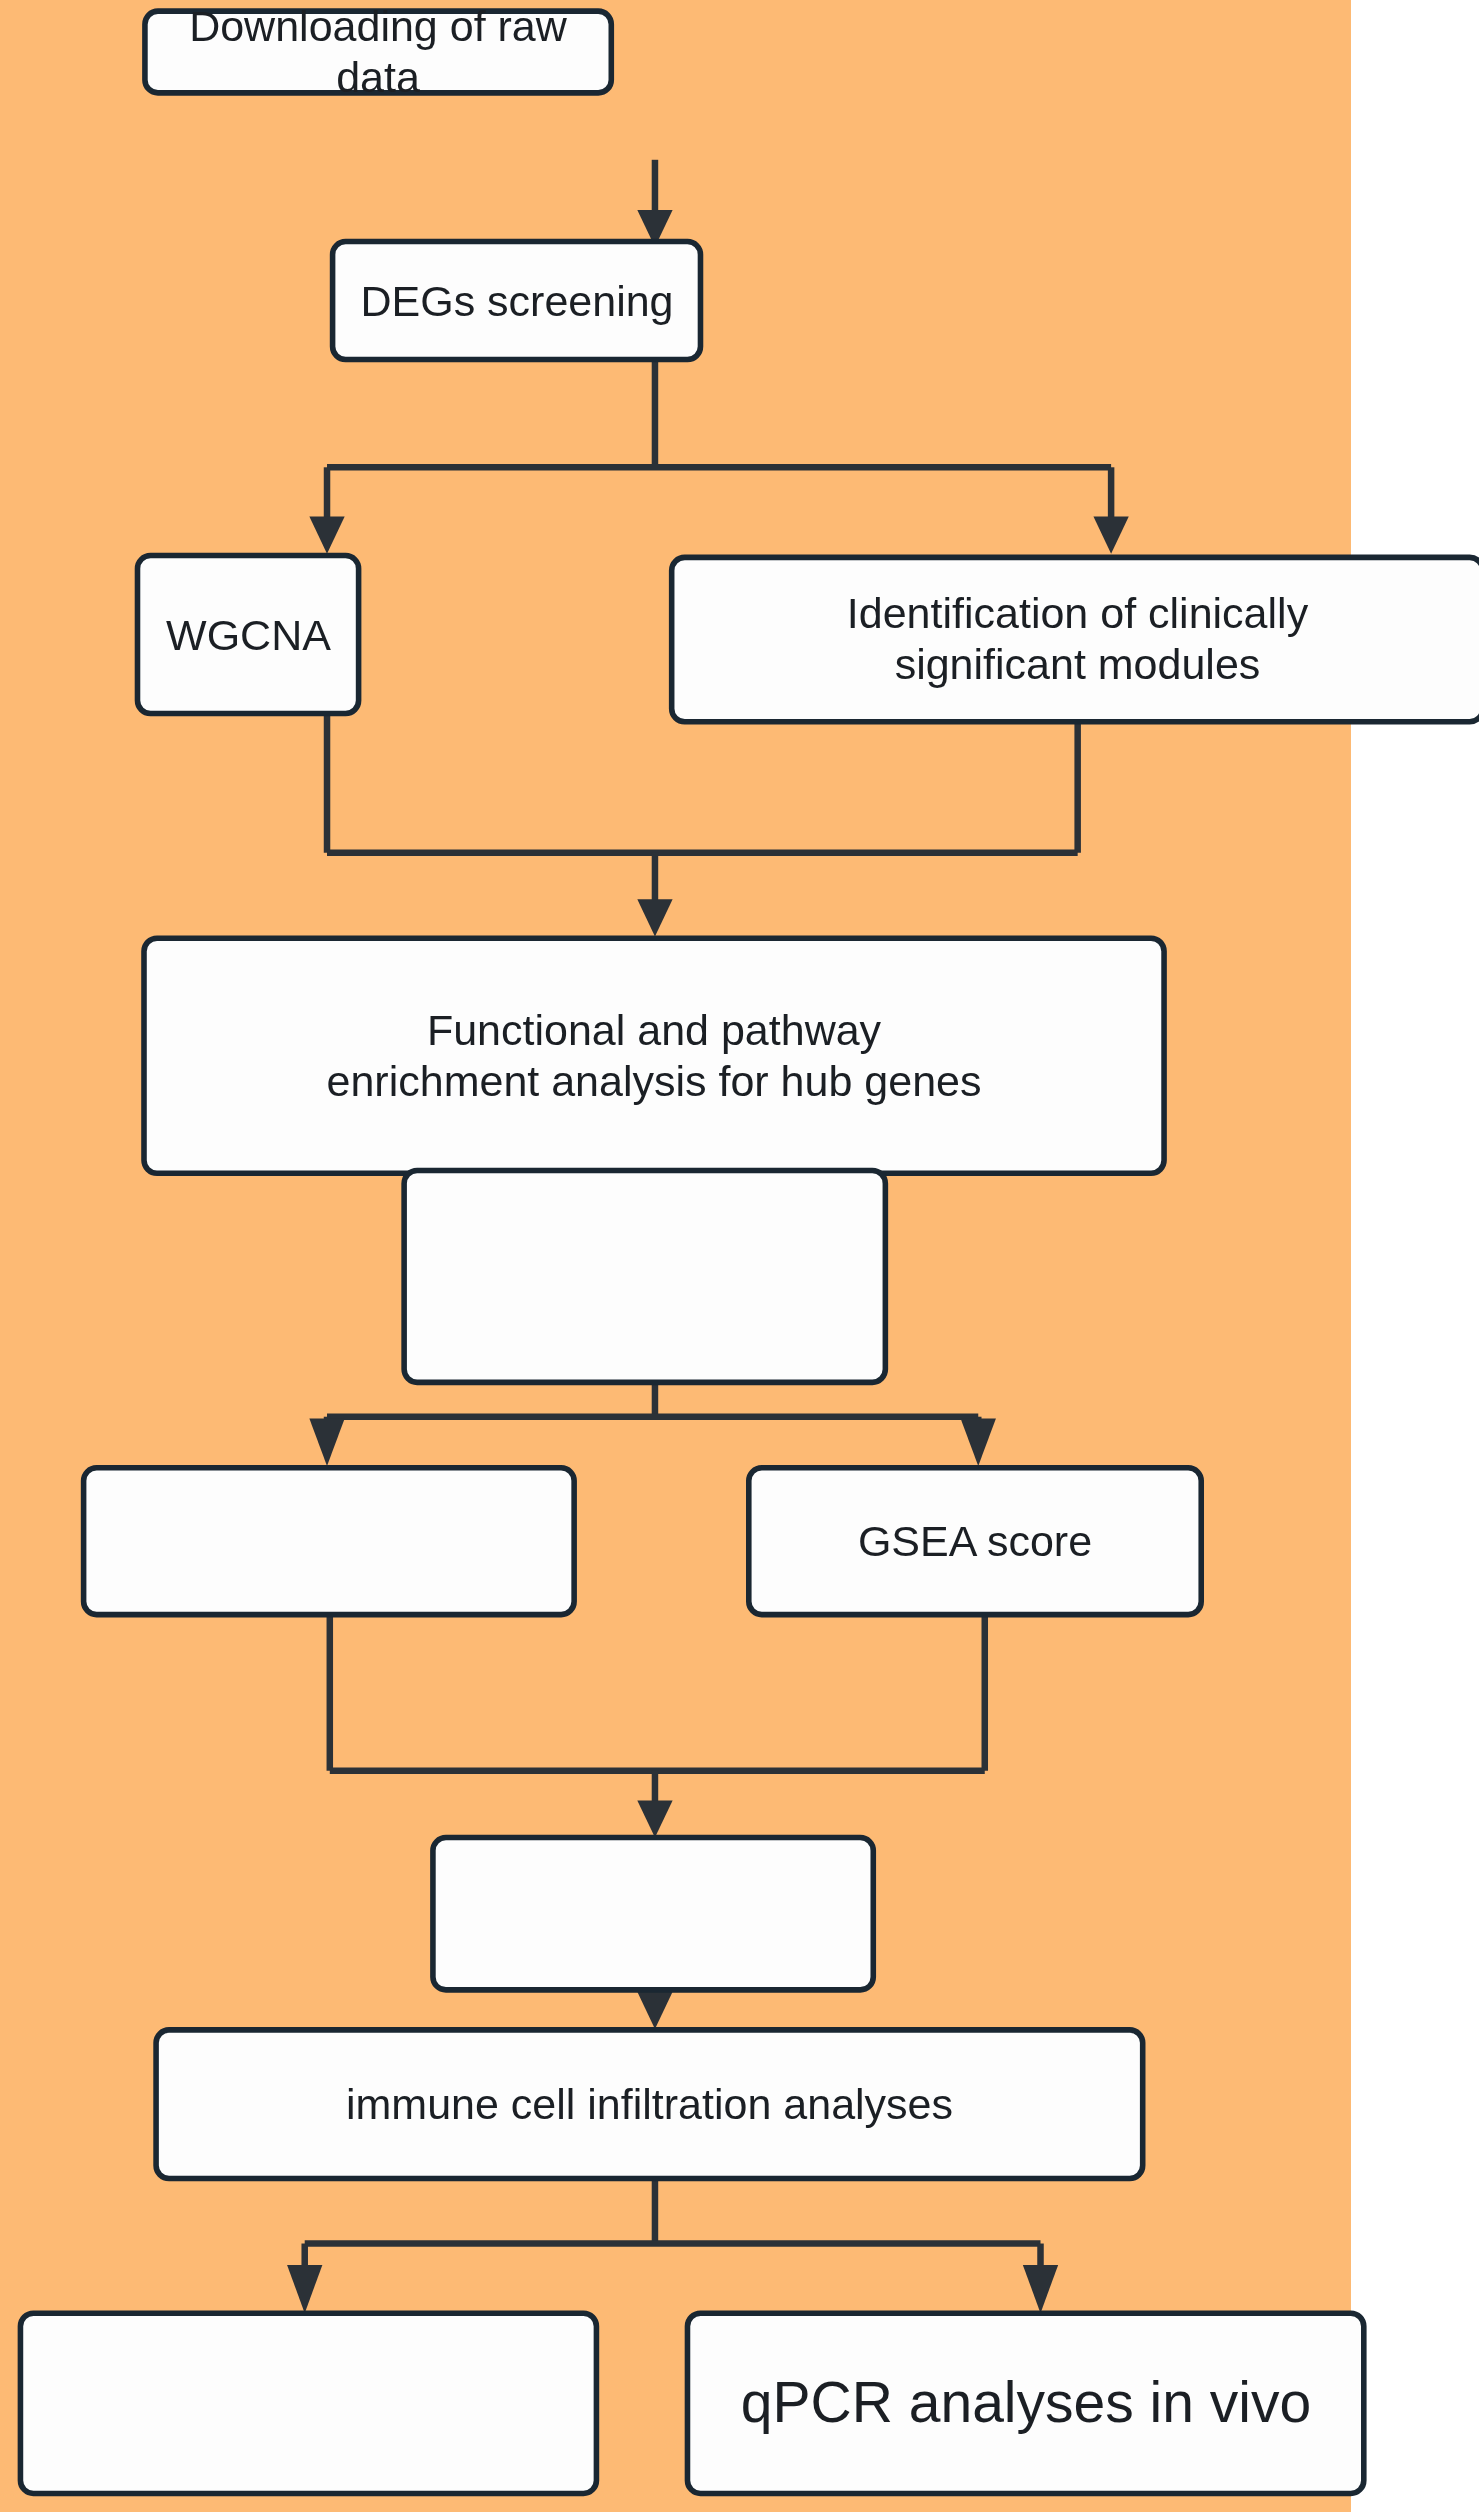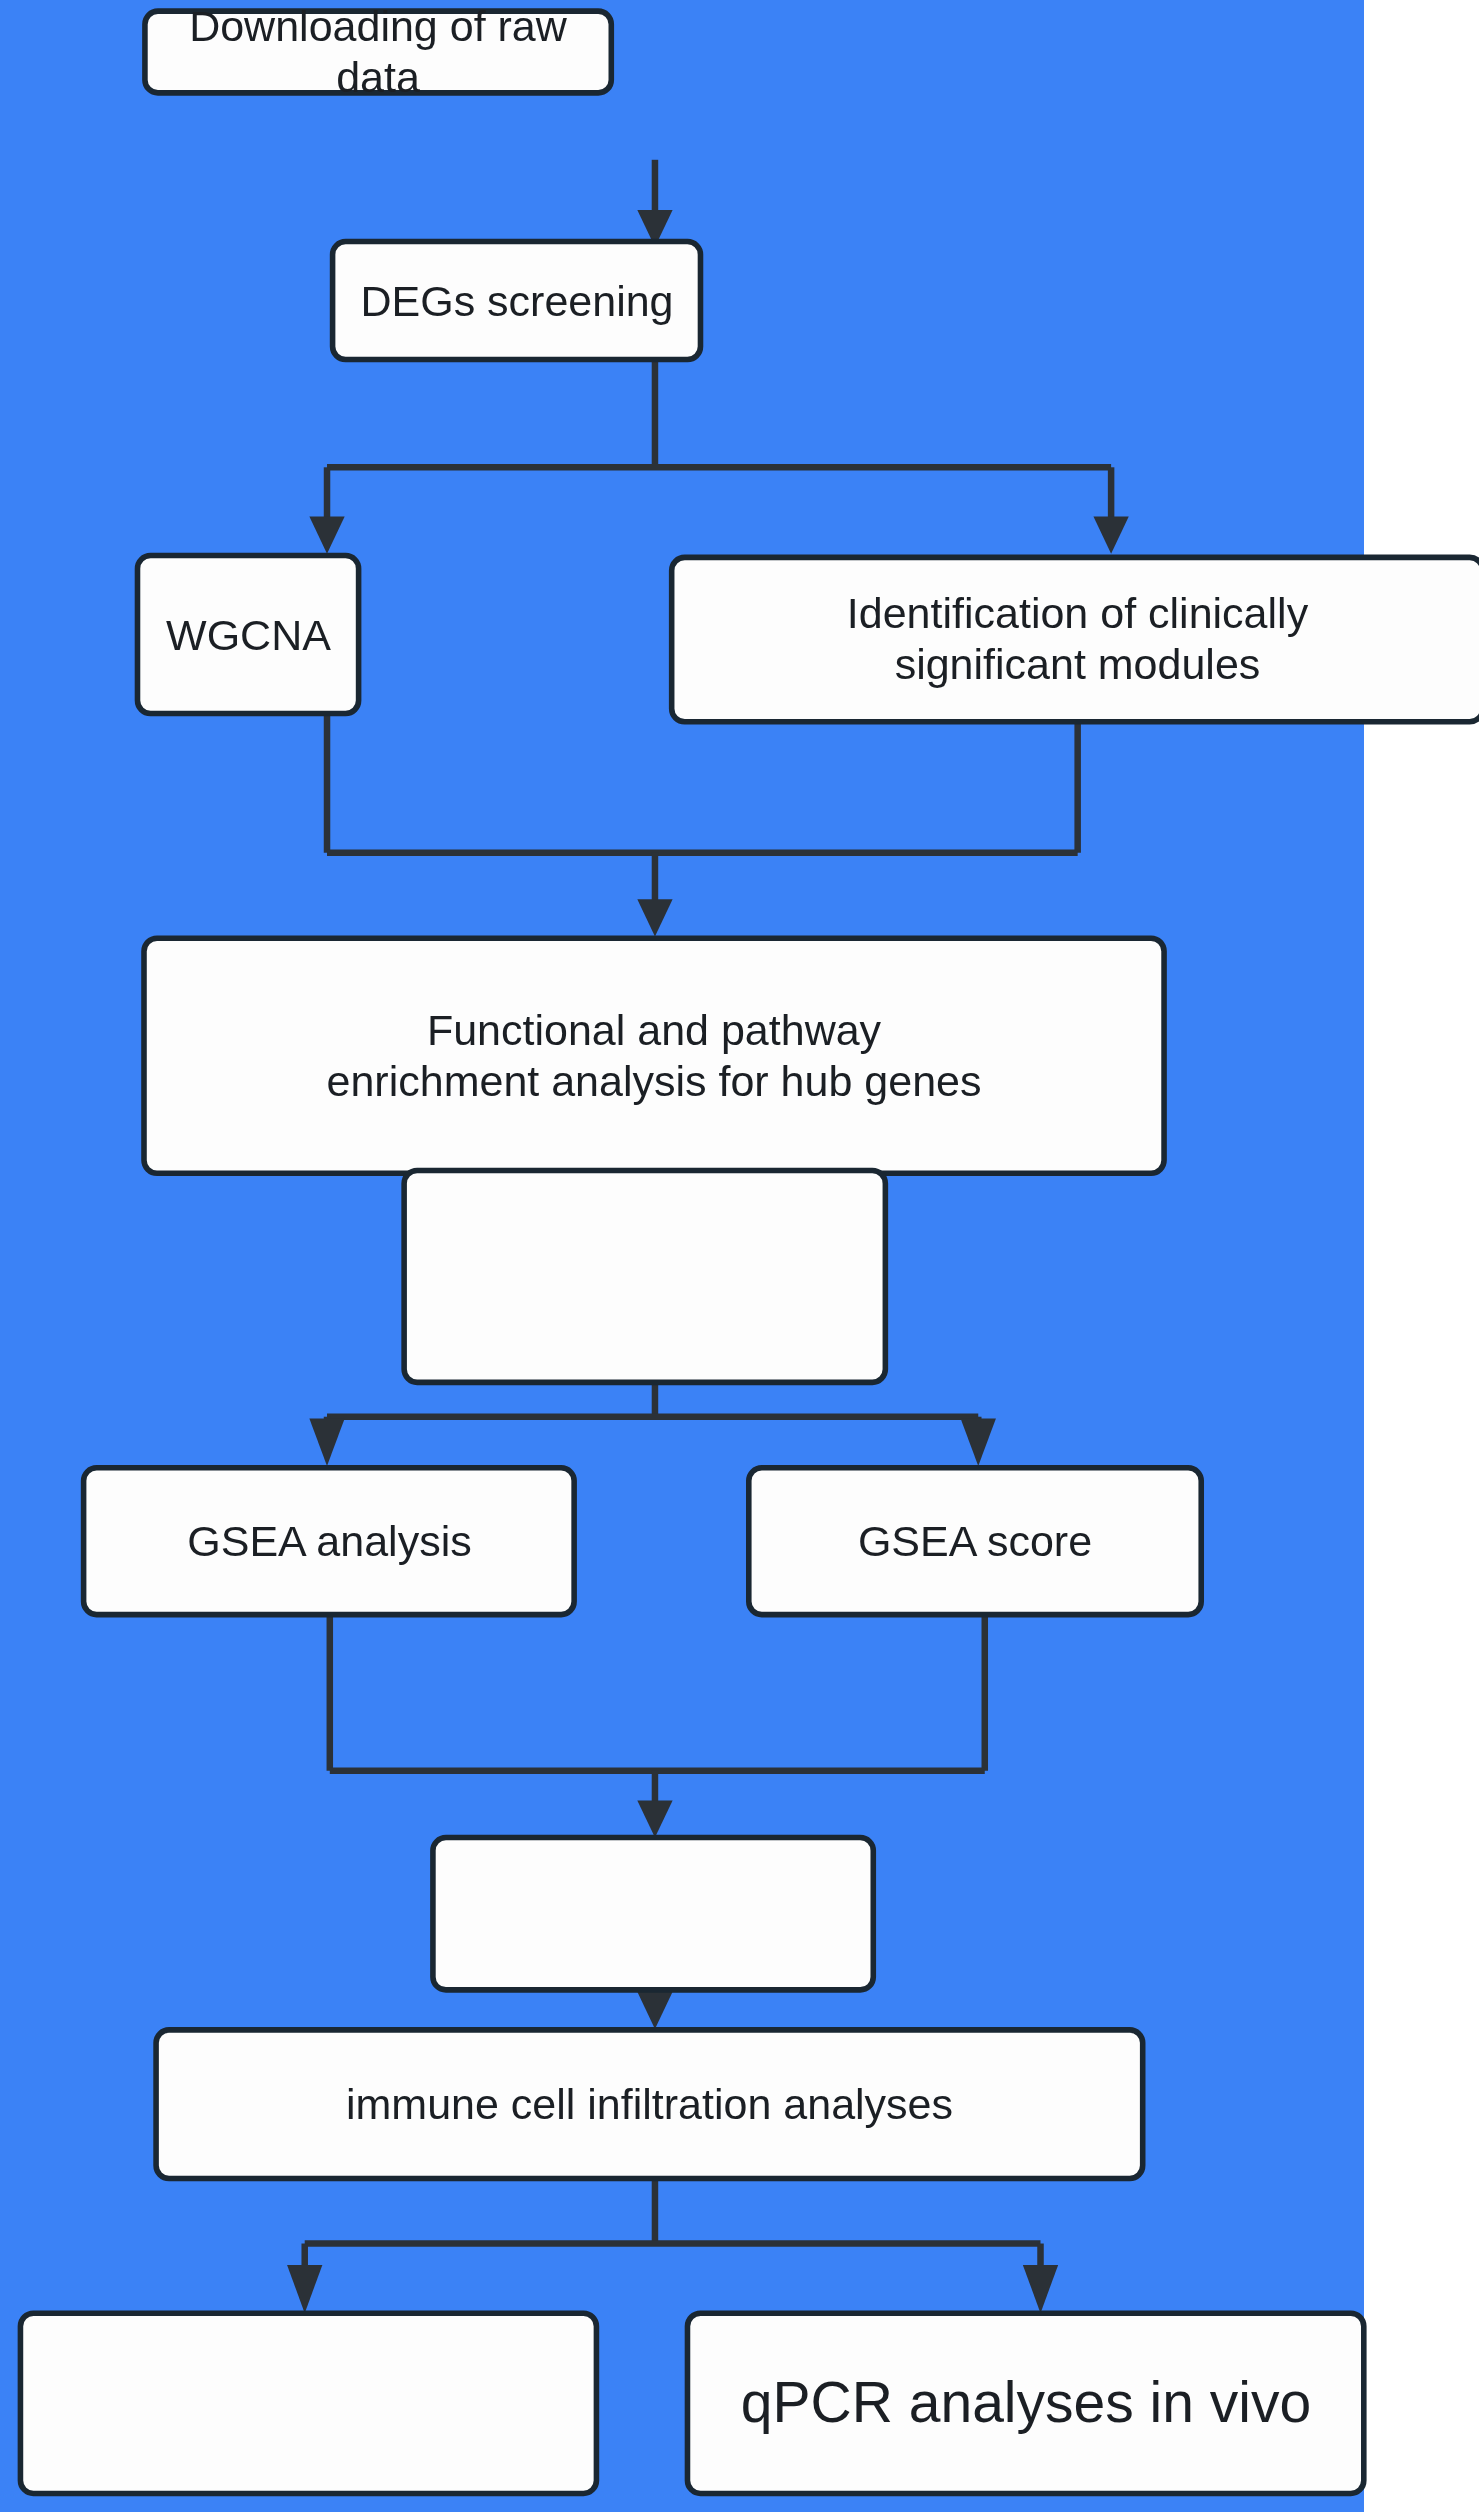--- a/index.html
+++ b/index.html
@@ -10,22 +10,21 @@
   body {
     width: 1479px;
     height: 2512px;
     font-family: "Liberation Sans", sans-serif;
     overflow: hidden;
   }
   #flowchart-root {
     position: relative;
     width: 1351px;
     height: 2512px;
-    background: #3b82f6;
-    padding-left: 13px;
+    background: #fdba74;
   }
   svg.flow-svg {
     position: absolute;
     top: 0;
     left: 0;
     width: 1479px;
     height: 2512px;
     display: block;
   }
   .node-box {
@@ -180,21 +179,20 @@
 
   <div class="node-label" style="left:138px; top:556px; width:221px; height:158px; font-size:43px;">WGCNA</div>
 
   <div class="node-label" style="left:672px; top:557px; width:811px; height:164px; font-size:43px;">Identification of clinically
 significant modules</div>
 
   <div class="node-label" style="left:144px; top:938px; width:1020px; height:235px; font-size:43px;">Functional and pathway
 enrichment analysis for hub genes</div>
 
 
-  <div class="node-label" style="left:84px; top:1468px; width:491px; height:147px; font-size:43px;">GSEA analysis</div>
 
   <div class="node-label" style="left:749px; top:1468px; width:452px; height:147px; font-size:43px;">GSEA score</div>
 
 
   <div class="node-label" style="left:156px; top:2030px; width:987px; height:149px; font-size:43px;">immune cell infiltration analyses</div>
 
 
   <div class="node-label" style="left:688px; top:2313px; width:676px; height:180px; font-size:57px;">qPCR analyses in vivo</div>
 
 </div>

